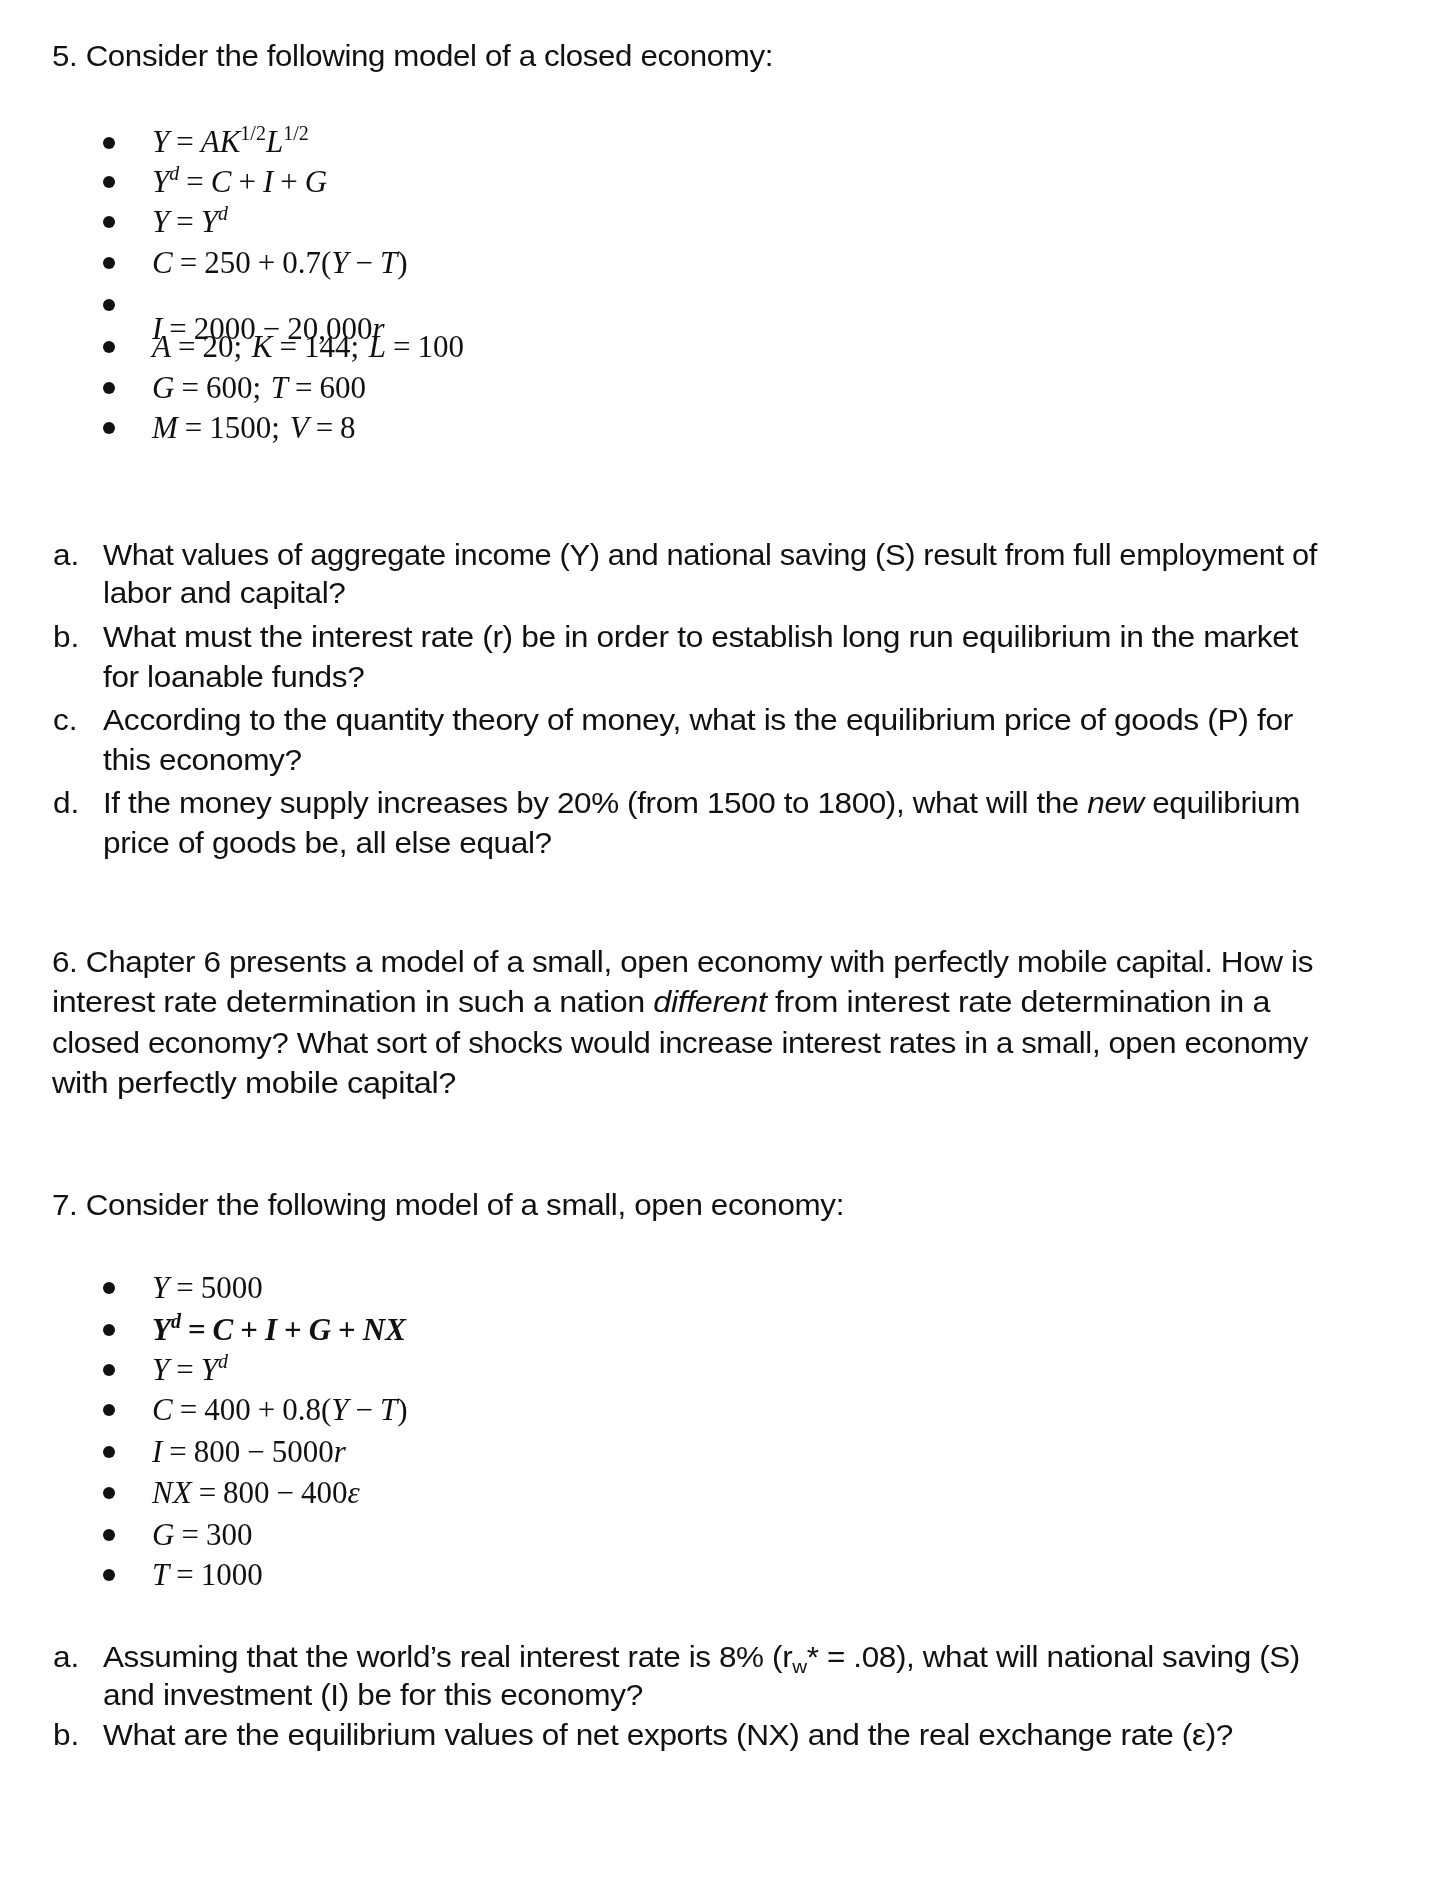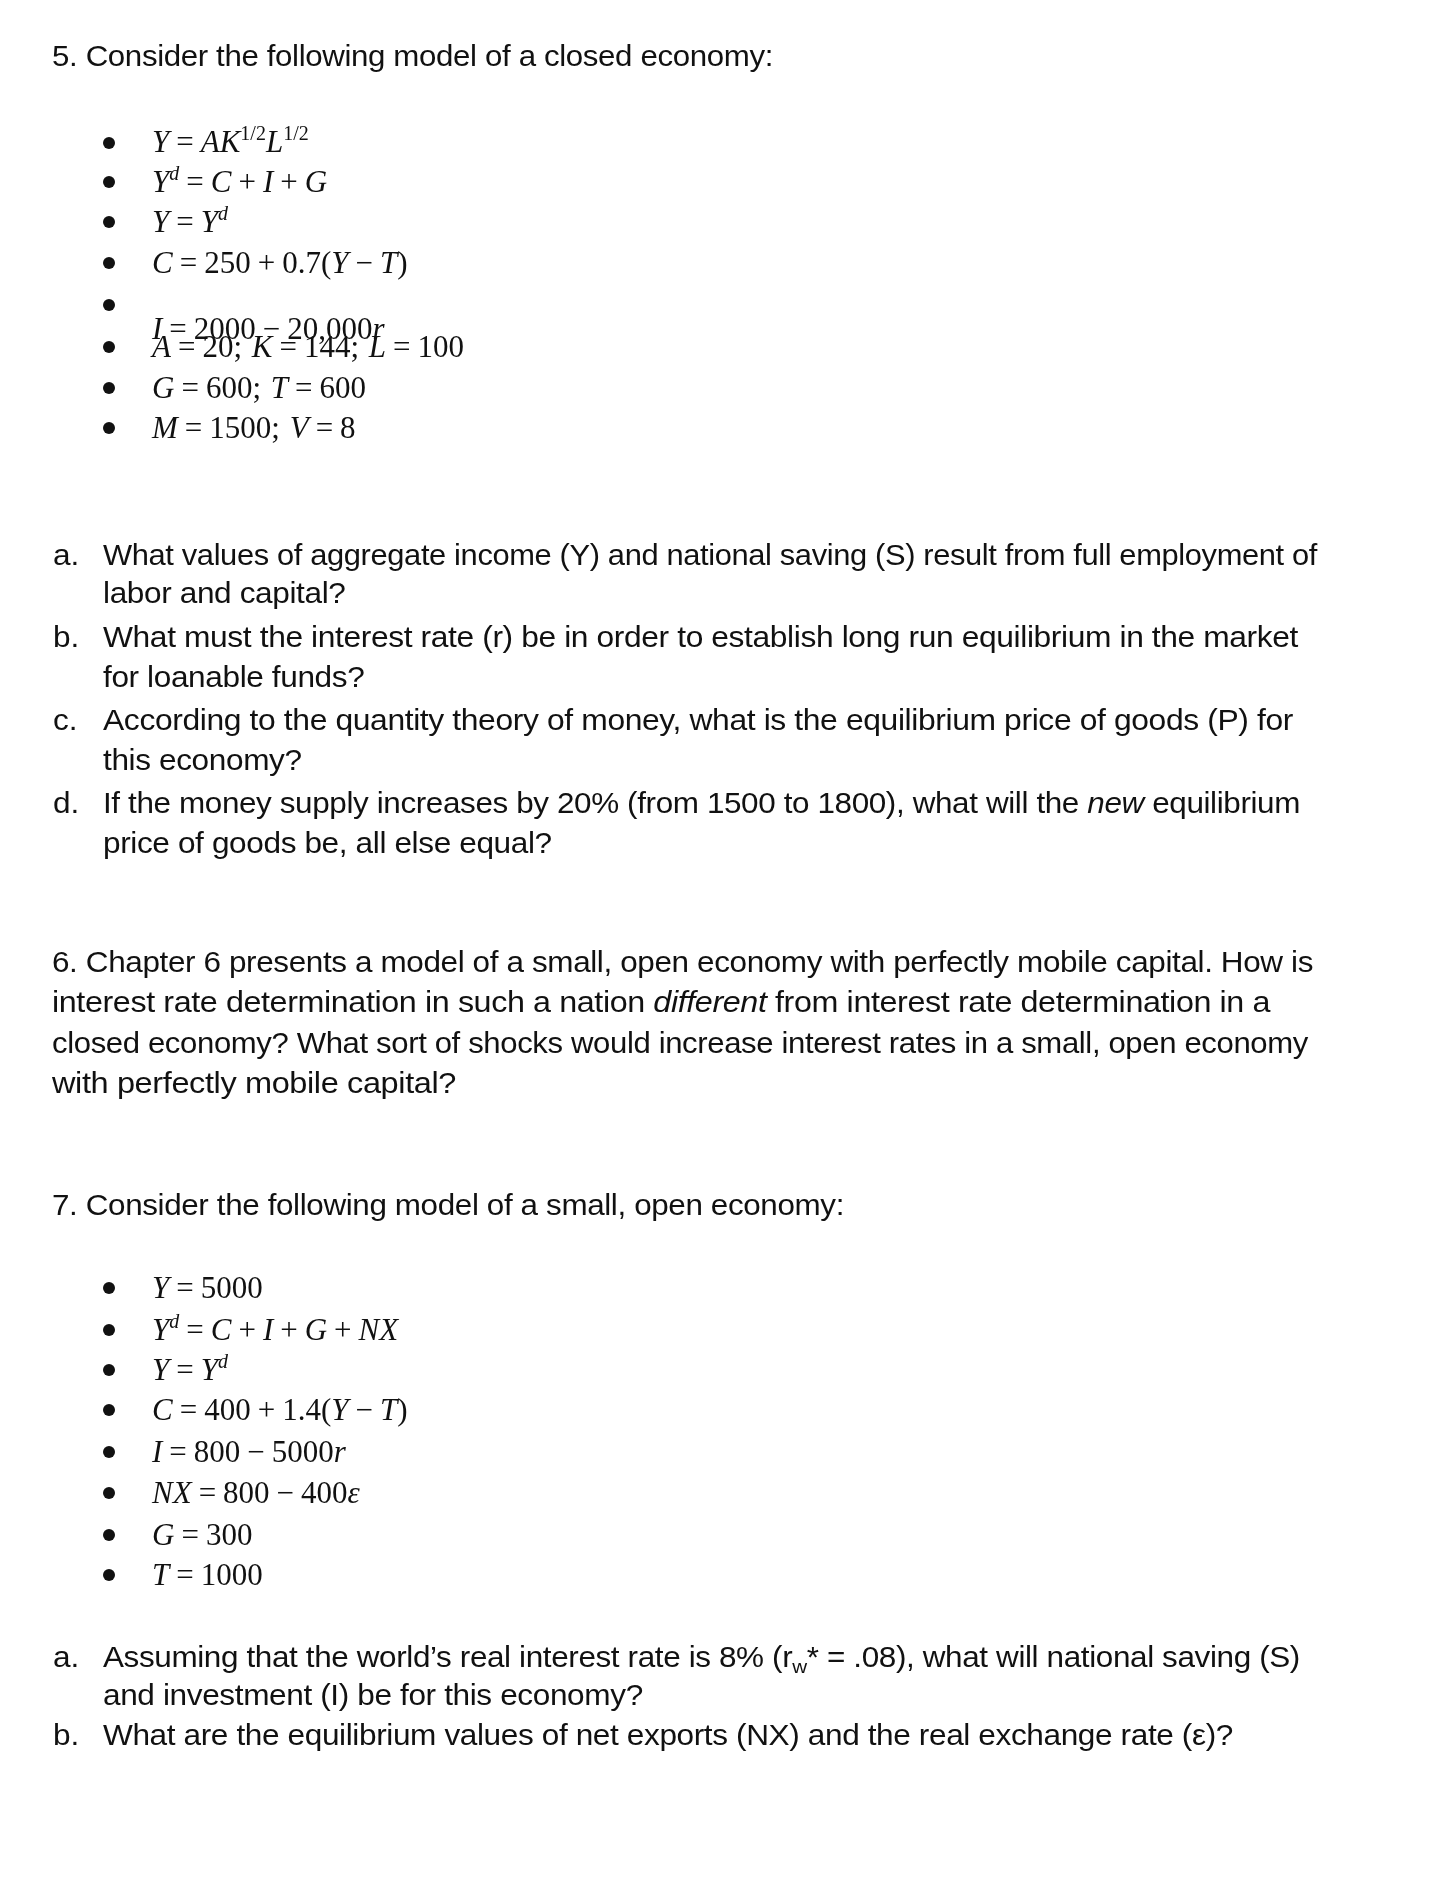--- a/index.html
+++ b/index.html
@@ -101,27 +101,27 @@
     <div class="line" style="left: 52px; top: 1065px; transform: scaleX(1.1215);">with perfectly mobile capital?</div>
   </div>
 
   <div class="line" style="left: 52px; top: 1187px; transform: scaleX(1.0831);">7. Consider the following model of a small, open economy:</div>
 
   <div>
     <div class="bullet" style="left:103px; top:1282px;"></div>
     <div class="eq" style="left:152px; top:1270px;"><i>Y</i><span class="op">=</span><span>5000</span></div>
 
     <div class="bullet" style="left:103px; top:1324px;"></div>
-    <div class="eq" style="left:152px; top:1312px;"><i>Y</i><sup><i>d</i></sup><span class="op">=</span><i>C</i><span class="op">+</span><i>I</i><span class="op">+</span><i>G</i><span class="op">+</span><i>NX</i></div>
+    <div class="eq" style="left:152px; top:1312px;font-weight:bold;"><i>Y</i><sup><i>d</i></sup><span class="op">=</span><i>C</i><span class="op">+</span><i>I</i><span class="op">+</span><i>G</i><span class="op">+</span><i>NX</i></div>
 
     <div class="bullet" style="left:103px; top:1364px;"></div>
     <div class="eq" style="left:152px; top:1352px;"><i>Y</i><span class="op">=</span><i>Y</i><sup><i>d</i></sup></div>
 
     <div class="bullet" style="left:103px; top:1404px;"></div>
-    <div class="eq" style="left:152px; top:1392px;"><i>C</i><span class="op">=</span><span>400</span><span class="op">+</span><span>1.4</span>(<i>Y</i><span class="op">−</span><i>T</i>)</div>
+    <div class="eq" style="left:152px; top:1392px;"><i>C</i><span class="op">=</span><span>400</span><span class="op">+</span><span>0.8</span>(<i>Y</i><span class="op">−</span><i>T</i>)</div>
 
     <div class="bullet" style="left:103px; top:1446px;"></div>
     <div class="eq" style="left:152px; top:1434px;"><i>I</i><span class="op">=</span><span>800</span><span class="op">−</span><span>5000</span><i>r</i></div>
 
     <div class="bullet" style="left:103px; top:1487px;"></div>
     <div class="eq" style="left:152px; top:1475px;"><i>NX</i><span class="op">=</span><span>800</span><span class="op">−</span><span>400</span><i>ε</i></div>
 
     <div class="bullet" style="left:103px; top:1529px;"></div>
     <div class="eq" style="left:152px; top:1517px;"><i>G</i><span class="op">=</span><span>300</span></div>
 

